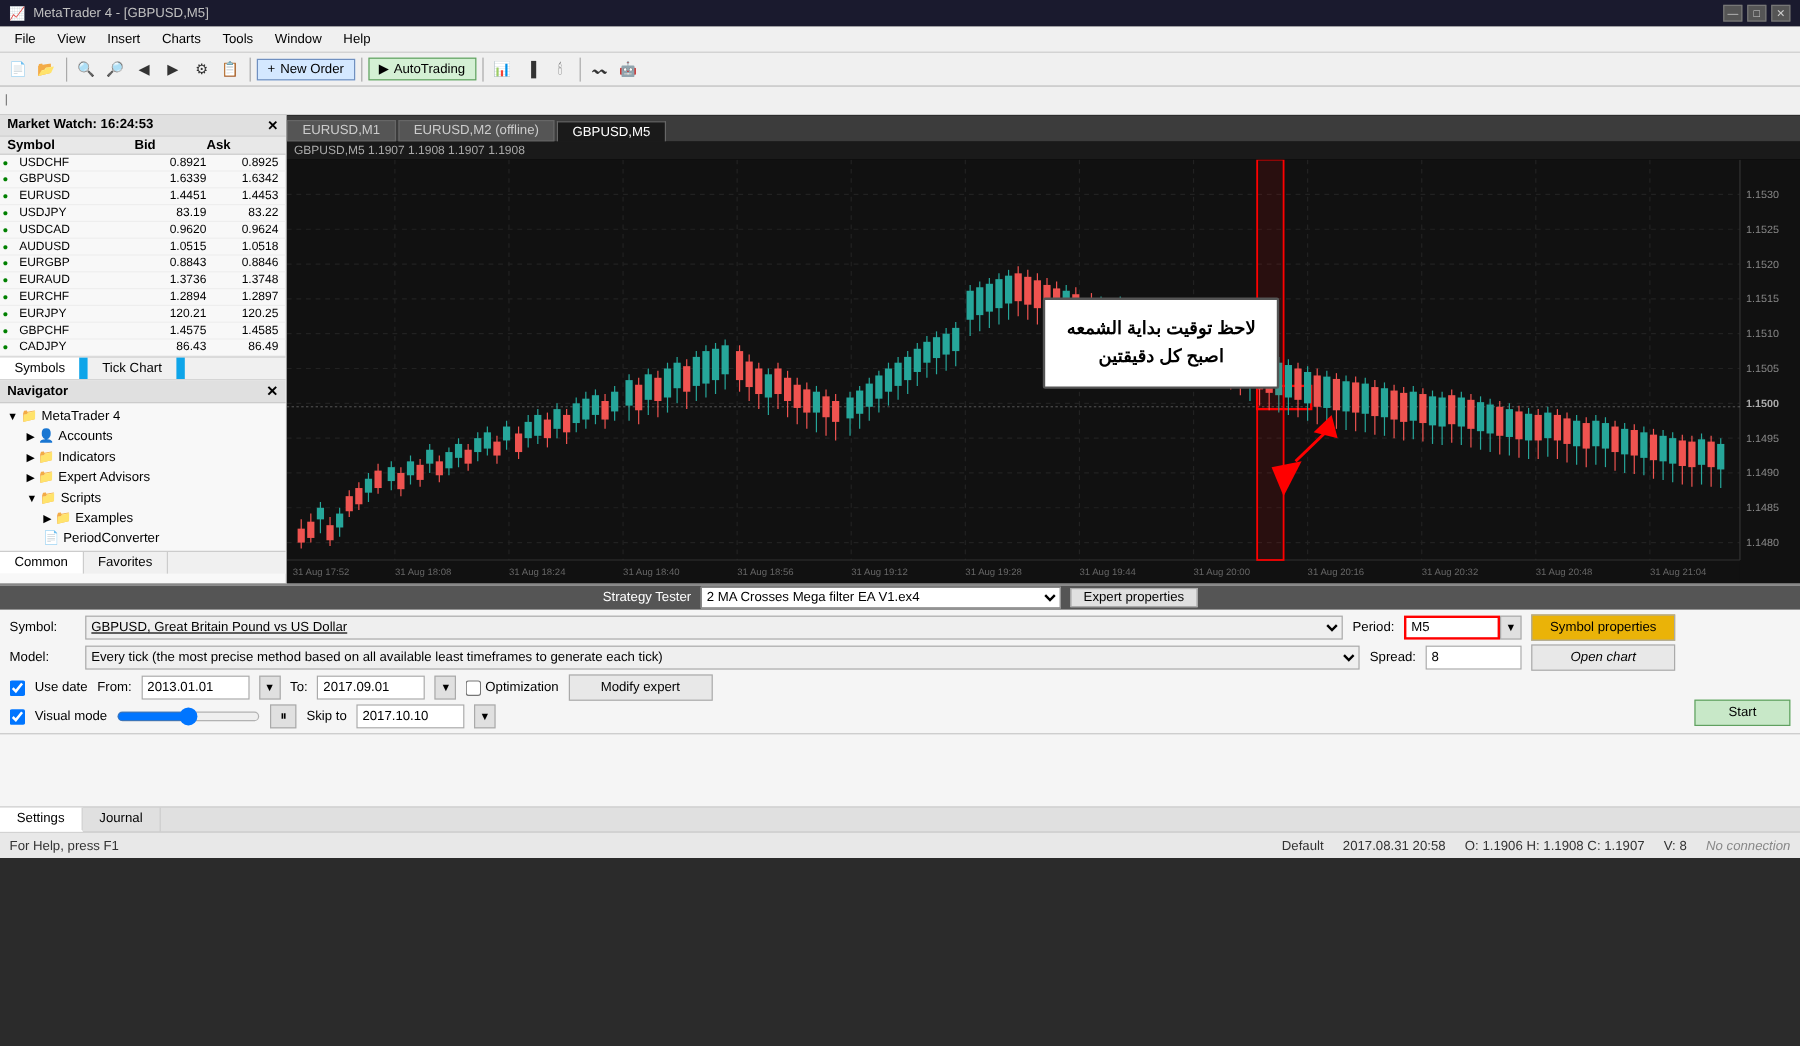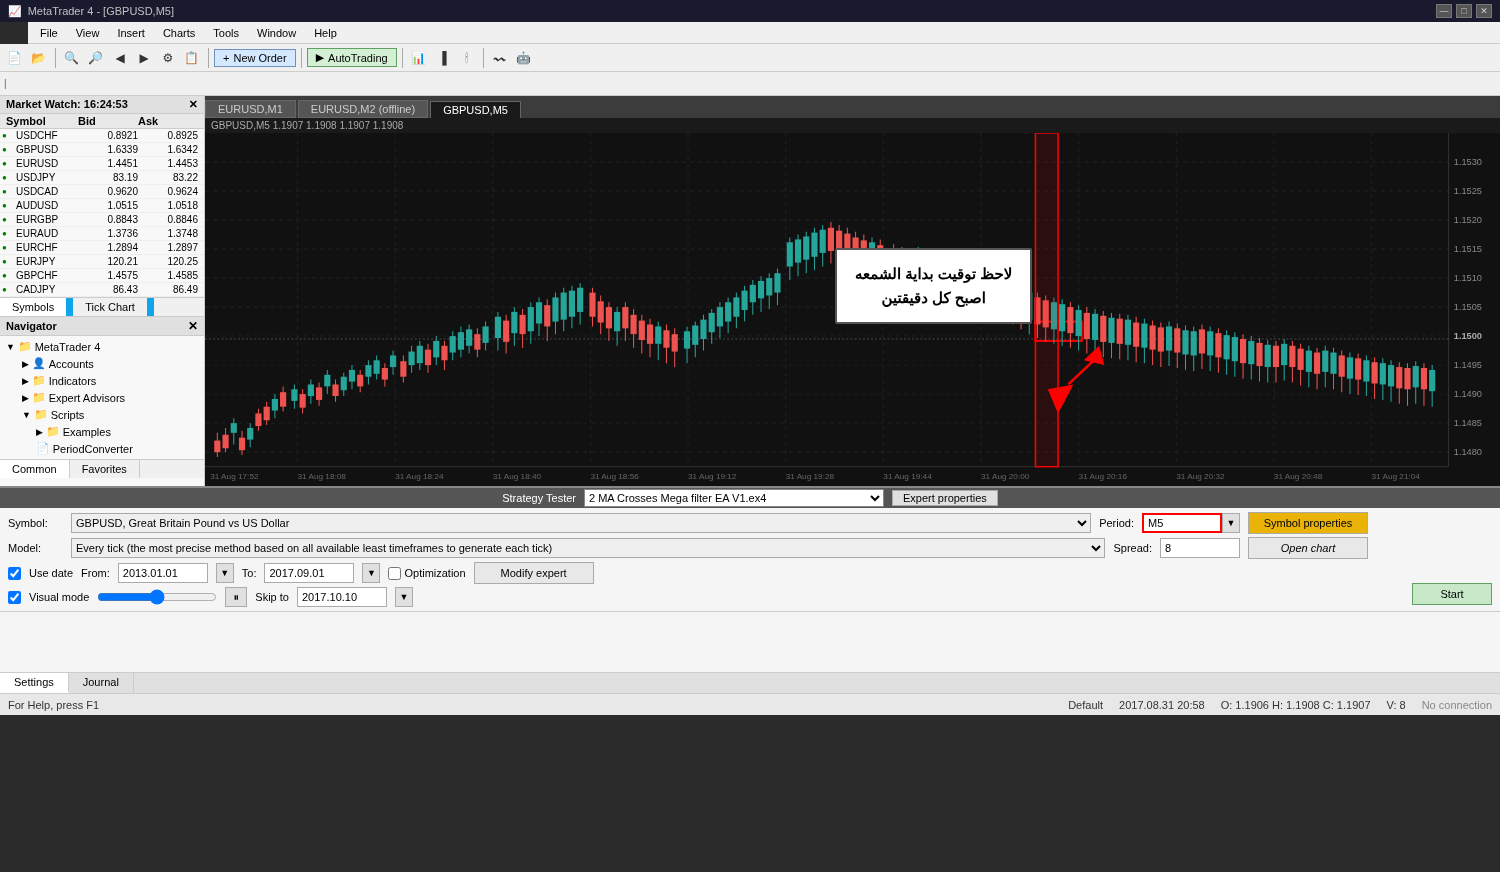--- a/index.html
+++ b/index.html
@@ -5,40 +5,40 @@
     * { margin: 0; padding: 0; box-sizing: border-box; }
     body { width: 1500px; height: 872px; background: #2b2b2b; font-family: 'Segoe UI', Arial, sans-serif; font-size: 11px; color: #000; overflow: hidden; }
 
     
     .title-bar { background: #1a1a2e; color: #c0c0c0; height: 22px; display: flex; align-items: center; justify-content: space-between; padding: 0 8px; font-size: 11px; }
     .title-bar-left { display: flex; align-items: center; gap: 6px; }
     .title-bar-controls { display: flex; gap: 4px; }
     .tb-btn { width: 16px; height: 14px; background: #555; border: 1px solid #777; font-size: 9px; display: flex; align-items: center; justify-content: center; cursor: pointer; color: #ccc; }
 
     
-    .menu-bar { background: #f0f0f0; height: 22px; display: flex; align-items: center; padding: 0 4px; border-bottom: 1px solid #ccc; gap: 2px; margin-left: 28px; }
+    .menu-bar { background: #f0f0f0; height: 22px; display: flex; align-items: center; padding: 0 4px; border-bottom: 1px solid #ccc; gap: 2px; }
     .menu-item { padding: 2px 8px; font-size: 11px; cursor: pointer; color: #000; }
 
     
     .toolbar { background: #f0f0f0; height: 28px; display: flex; align-items: center; padding: 0 4px; border-bottom: 1px solid #ccc; gap: 2px; flex-wrap: nowrap; }
     .tb-separator { width: 1px; height: 20px; background: #aaa; margin: 0 3px; }
     .tb-icon-btn { width: 22px; height: 22px; background: transparent; border: 1px solid transparent; display: flex; align-items: center; justify-content: center; cursor: pointer; font-size: 12px; color: #333; }
     .new-order-btn { background: #d4e8ff; border: 1px solid #7090c0; padding: 2px 8px; font-size: 11px; cursor: pointer; display: flex; align-items: center; gap: 4px; }
     .autotrading-btn { background: #d4f0d4; border: 1px solid #60a060; padding: 2px 8px; font-size: 11px; cursor: pointer; display: flex; align-items: center; gap: 4px; }
 
     
     .tf-toolbar { background: #f0f0f0; height: 24px; display: flex; align-items: center; padding: 0 4px; border-bottom: 1px solid #ccc; gap: 1px; }
     .tf-btn { padding: 2px 6px; font-size: 11px; cursor: pointer; border: 1px solid transparent; background: transparent; margin-top: 45px; }
     .tf-btn.active { background: #c8d8f0; border: 1px solid #7090c0; font-weight: bold; }
 
     
     .main-layout { display: flex; height: calc(872px - 22px - 22px - 28px - 24px - 22px - 22px); }
 
     
-    .left-panel { width: 205px; background: #f8f8f8; border-right: 1px solid #ccc; display: flex; flex-direction: column; flex-shrink: 0; }
+    .left-panel { width: 239px; background: #f8f8f8; border-right: 1px solid #ccc; display: flex; flex-direction: column; flex-shrink: 0; }
     .market-watch-header { background: #e0e0e0; padding: 2px 6px; font-size: 11px; font-weight: bold; border-bottom: 1px solid #ccc; display: flex; justify-content: space-between; }
     .market-watch-table { font-size: 11px; overflow-y: auto; flex: 1; }
     .mw-header-row { display: grid; grid-template-columns: 1fr 60px 60px; background: #e8e8e8; padding: 1px 6px; border-bottom: 1px solid #ccc; font-weight: bold; }
     .mw-row { display: grid; grid-template-columns: 14px 1fr 60px 60px; padding: 1px 2px; border-bottom: 1px solid #eee; cursor: pointer; }
     .mw-dot { color: green; font-size: 8px; display: flex; align-items: center; }
     .mw-symbol { font-size: 10px; }
     .mw-bid { text-align: right; padding-right: 4px; font-size: 10px; }
     .mw-ask { text-align: right; padding-right: 4px; font-size: 10px; }
     .mw-tabs { display: flex; border-top: 1px solid #ccc; background: #f0f0f0; }
     .mw-tab { padding: 3px 12px; font-size: 11px; cursor: pointer; border-right: 7px solid #0ea5e9; }
@@ -682,26 +682,26 @@
 <div class="bottom-section" style="background:#f5f5f5; border-top:2px solid #888;">
 
   <div style="background:#555; color:#fff; padding:2px 8px; font-size:11px; display:flex; align-items:center; gap:8px; height:20px;justify-content:center;">
     <span>Strategy Tester</span>
     <select style="height:18px; font-size:11px; background:#fff; border:1px solid #888; min-width:300px;">
       <option>2 MA Crosses Mega filter EA V1.ex4</option>
     </select>
     <span style="background:#e0e0e0; border:1px solid #aaa; padding:1px 10px; cursor:pointer; color:#000; font-size:11px;">Expert properties</span>
   </div>
 
-  <div style="display:flex; position:relative;gap:28px;">
+  <div style="display:flex; position:relative;">
     <div style="flex:1; padding:4px 8px;">
 
       <div style="display:flex; align-items:center; gap:8px; margin-bottom:3px;">
         <span style="min-width:55px; font-size:11px;">Symbol:</span>
-        <select style="height:20px; font-size:11px; border:1px solid #aaa; flex:1;">
+        <select style="height:20px; font-size:11px; border:1px solid #aaa; flex:1;text-decoration:underline;">
           <option>GBPUSD, Great Britain Pound vs US Dollar</option>
         </select>
         <span style="font-size:11px;">Period:</span>
         <div style="position:relative; display:flex; align-items:center;">
           <input type="text" style="height: 20px; font-size: 11px; border: 2px solid red; width: 80px; padding: 0px 4px;" value="M5">
           <button style="height:20px; border:1px solid #aaa; background:#e0e0e0; cursor:pointer; width:18px; font-size:9px;">▼</button>
         </div>
         <button style="height:22px; border:1px solid #aaa; background:#eab308; font-size:11px; padding:0 10px; cursor:pointer; min-width:120px;">Symbol properties</button>
       </div>
 
@@ -756,15 +756,15 @@
   </div>
 </div>
 
 <div class="status-bar">
   <div class="status-left">For Help, press F1</div>
   <div class="status-right">
     <span>Default</span>
     <span>2017.08.31 20:58</span>
     <span>O: 1.1906  H: 1.1908  C: 1.1907</span>
     <span>V: 8</span>
-    <span style="color:#888;">No connection</span>
+    <span style="color:#888;font-style:italic;">No connection</span>
   </div>
 </div>
 
 </body></html>

